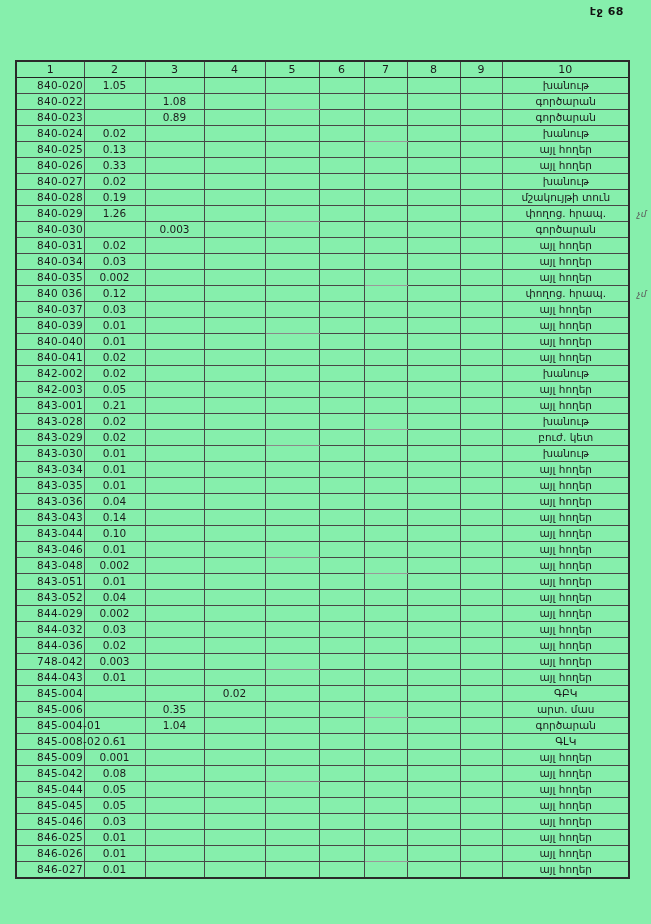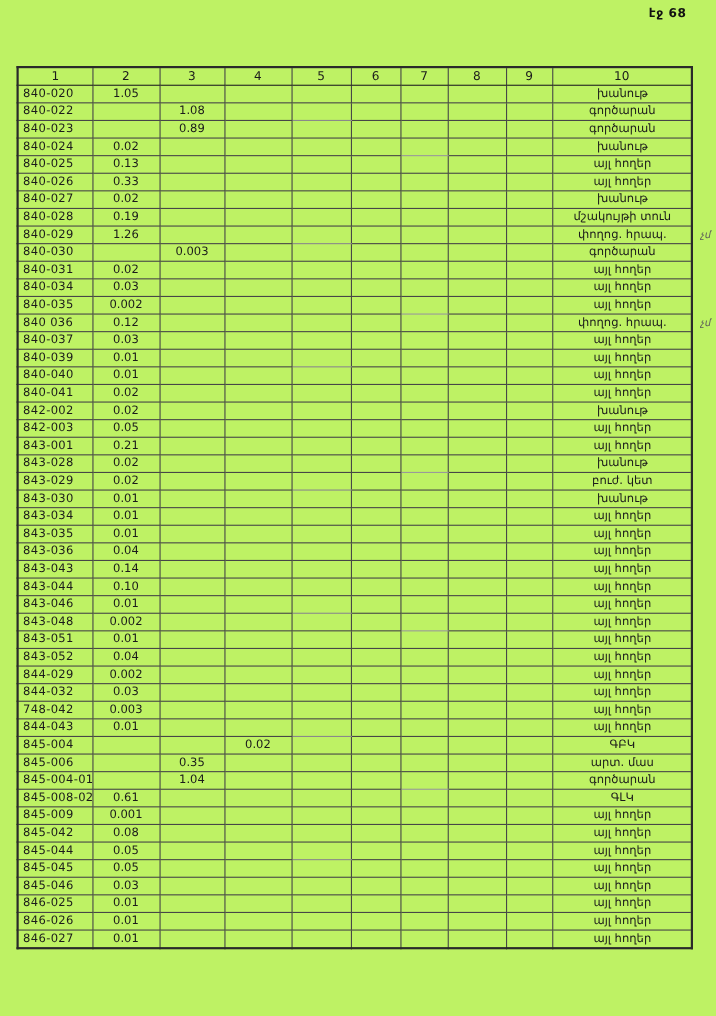--- a/index.html
+++ b/index.html
@@ -4,21 +4,21 @@
 <style>
   html,body{margin:0;padding:0;}
   body{
     width:651px;height:924px;
     background:#ffffff;
     font-family:"DejaVu Sans",sans-serif;
     color:#1b1b1b;
     position:relative;
     overflow:hidden;
   }
-  .sheet{position:absolute;inset:0;background:#bef264;}
+  .sheet{position:absolute;inset:0;background:#86efac;}
   .page-label{
     position:absolute;top:5px;right:27px;
     font-size:11px;font-weight:bold;letter-spacing:.5px;color:#111;
   }
   table.scan{
     position:absolute;top:60px;left:15px;
     width:613px;
     border-collapse:collapse;table-layout:fixed;
     border:2px solid #2a2a2a;
   }
@@ -29,21 +29,21 @@
     padding:0 3px;
     box-sizing:border-box;
     white-space:nowrap;overflow:visible;
     font-weight:normal;
   }
   thead th{
     text-align:center;
     border-bottom:1.5px solid #222;
     font-size:11px;
   }
-  td.c1{text-align:left;padding-left:4px;letter-spacing:.3px;}
+  td.c1{text-align:left;padding-left:20px;letter-spacing:.3px;}
   td.c2,td.c3,td.c4,td.c5,td.c6,td.c7,td.c8,td.c9{text-align:center;}
   td.c10{text-align:center;position:relative;padding-left:4px;}
   
   tbody tr:nth-child(odd) td{border-top-color:#2e2e2e;}
   tbody tr:nth-child(3n) td{border-top-width:1.5px;}
   tbody tr:nth-child(7n+2) td.c5{border-bottom-color:#8a8a8a;}
   tbody tr:nth-child(9n+4) td.c7{border-bottom-color:#9a9a9a;}
   .margin-note{
     position:absolute;left:calc(100% + 9px);top:4px;
     font-size:9px;line-height:9px;color:#5a5a5a;
@@ -498,20 +498,32 @@
           <td class="c3"></td>
           <td class="c4"></td>
           <td class="c5"></td>
           <td class="c6"></td>
           <td class="c7"></td>
           <td class="c8"></td>
           <td class="c9"></td>
           <td class="c10">այլ հողեր</td>
         </tr>
         <tr>
+          <td class="c1">844-036</td>
+          <td class="c2">0.02</td>
+          <td class="c3"></td>
+          <td class="c4"></td>
+          <td class="c5"></td>
+          <td class="c6"></td>
+          <td class="c7"></td>
+          <td class="c8"></td>
+          <td class="c9"></td>
+          <td class="c10">այլ հողեր</td>
+        </tr>
+        <tr>
           <td class="c1">748-042</td>
           <td class="c2">0.003</td>
           <td class="c3"></td>
           <td class="c4"></td>
           <td class="c5"></td>
           <td class="c6"></td>
           <td class="c7"></td>
           <td class="c8"></td>
           <td class="c9"></td>
           <td class="c10">այլ հողեր</td>

